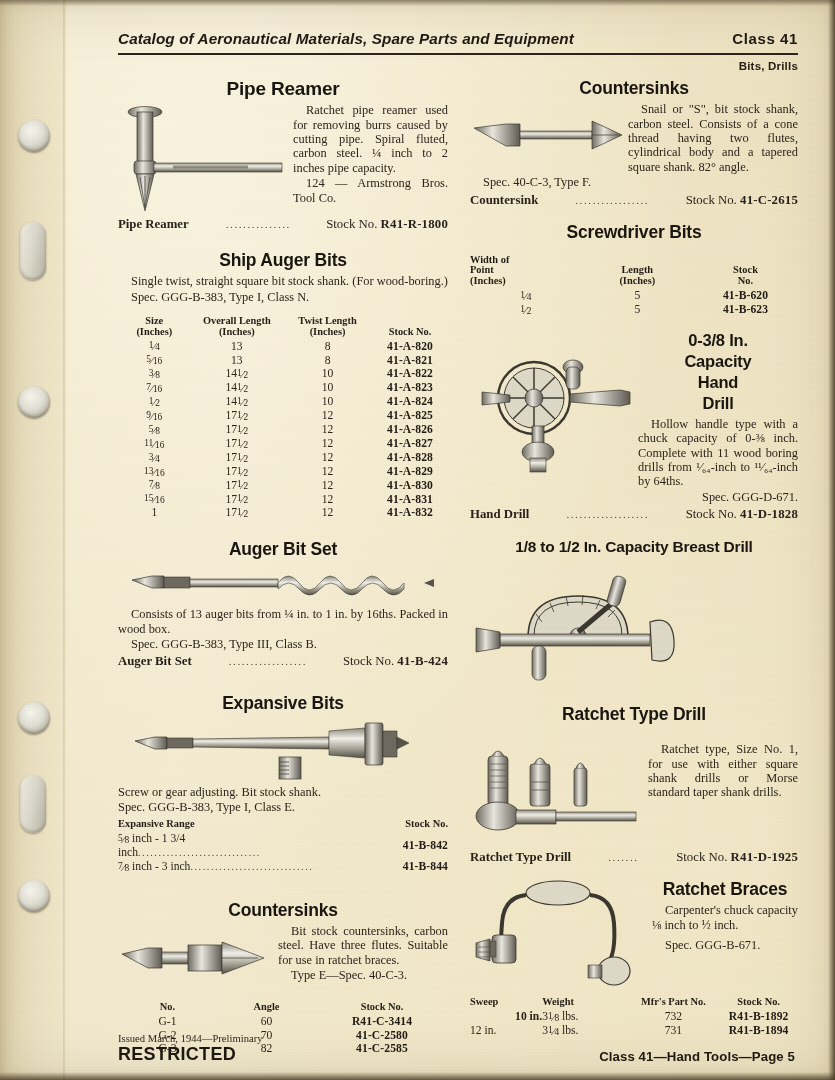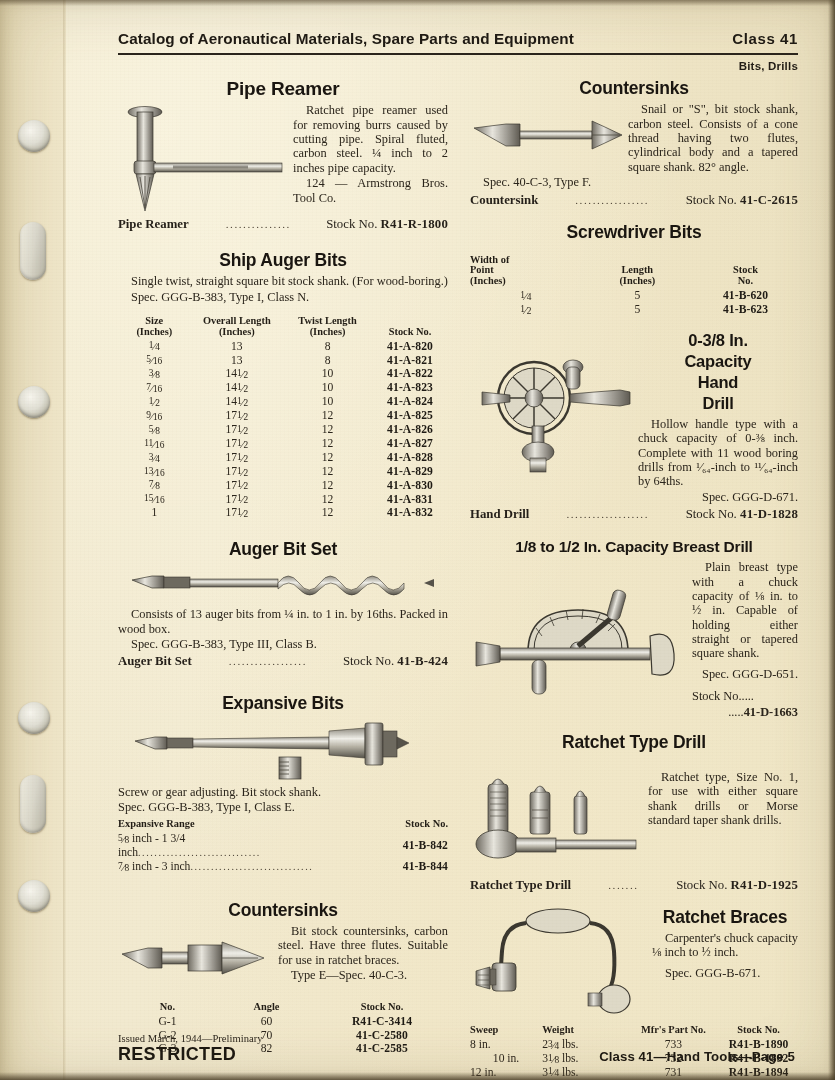--- a/index.html
+++ b/index.html
@@ -64,21 +64,21 @@
   
   #content{
     position:absolute;left:118px;top:30px;width:680px;height:1040px;
     color:#241f19;
   }
   .head-row{
     display:flex;align-items:baseline;justify-content:space-between;
     font-family:"Liberation Sans", sans-serif;
   }
   .head-title{
-    font-weight:bold;font-size:15.3px;letter-spacing:.1px;
+    font-weight:bold;font-style:italic;font-size:15.3px;letter-spacing:.1px;
     color:#1d1913;
     text-align:right;
   }
   .head-class{font-weight:bold;font-size:15px;letter-spacing:.6px;color:#1d1913;}
   .rule{height:2.2px;background:#2a241c;margin-top:5px;}
   .subhead{
     text-align:right;font-family:"Liberation Sans",sans-serif;font-weight:bold;
     font-size:11.5px;margin-top:5px;color:#221d16;letter-spacing:.2px;
   }
 
@@ -527,26 +527,20 @@
                 </g>
                 <circle cx="108" cy="76" r="8" fill="url(#steel2)" stroke="#3a372f" stroke-width=".8"></circle>
                 <path d="M108 72 L146 40" stroke="#3a372f" stroke-width="5" fill="none"></path>
                 <rect x="140" y="16" width="13" height="30" rx="5" fill="url(#steel2)" stroke="#3a372f" stroke-width=".7" transform="rotate(16 146 31)"></rect>
                 <rect x="30" y="74" width="150" height="12" fill="url(#steel)" stroke="#3a372f" stroke-width=".7"></rect>
                 <path d="M6 68 L30 72 L30 88 L6 92 Z" fill="url(#steel2)" stroke="#3a372f" stroke-width=".7"></path>
                 <path d="M180 62 q22 -8 24 18 q2 26 -22 20 Z" fill="#ded9c7" stroke="#3a372f" stroke-width="1.2"></path>
                 <rect x="62" y="86" width="14" height="34" rx="6" fill="url(#steel2)" stroke="#3a372f" stroke-width=".7"></rect>
               </svg>
             </div>
-            <div style="flex:1" class="right-block">
-              <p class="body ind narrow" style="text-align:justify">Plain breast type with a chuck capacity of ⅛ in. to ½ in.  Capable of holding either straight or tapered square shank.</p>
-              <p class="body narrow" style="margin-top:6px;text-align:left;text-indent:10px">Spec. GGG-D-651.</p>
-              <p class="body narrow" style="margin-top:8px;text-align:left"><span>Stock No.</span>....</p>
-              <p class="body narrow" style="text-align:right">.....<b>41-D-1663</b></p>
-            </div>
           </div>
         </section>
 
         <section style="margin-top:12px">
           <h2 class="sec s18">Ratchet Type Drill</h2>
           <div class="tworow" style="margin-top:17px">
             <div style="width:178px" class="img-wrap">
               <svg width="178" height="100" viewBox="0 0 178 100">
                 <rect x="18" y="14" width="20" height="50" rx="4" fill="url(#steel2)" stroke="#3a372f" stroke-width=".7"></rect>
                 <path d="M22 14 q6 -10 12 0" fill="url(#steel2)" stroke="#3a372f" stroke-width=".7"></path>
@@ -610,27 +604,21 @@
             <thead>
               <tr>
                 <th style="width:22%;text-align:left">Sweep</th>
                 <th style="width:26%;text-align:left">Weight</th>
                 <th style="width:28%">Mfr's Part No.</th>
                 <th style="width:24%">Stock No.</th>
               </tr>
             </thead>
             <tbody>
                 <tr>
-                  <td style="text-align: left;">8 in.</td>
-                  <td style="text-align: left;">2<span class="fr"><sup>3</sup><span class="sl">⁄</span><sub>4</sub></span> lbs.</td>
-                  <td>733</td>
-                  <td class="sn">R41-B-1890</td>
-                </tr>
-                <tr>
-                  <td style="text-align: center;">10 in.</td>
+                  <td style="text-align: right; font-weight: bold;">10 in.</td>
                   <td style="text-align: left;">3<span class="fr"><sup>1</sup><span class="sl">⁄</span><sub>8</sub></span> lbs.</td>
                   <td>732</td>
                   <td class="sn">R41-B-1892</td>
                 </tr>
                 <tr>
                   <td style="text-align: left;">12 in.</td>
                   <td style="text-align: left;">3<span class="fr"><sup>1</sup><span class="sl">⁄</span><sub>4</sub></span> lbs.</td>
                   <td>731</td>
                   <td class="sn">R41-B-1894</td>
                 </tr>

